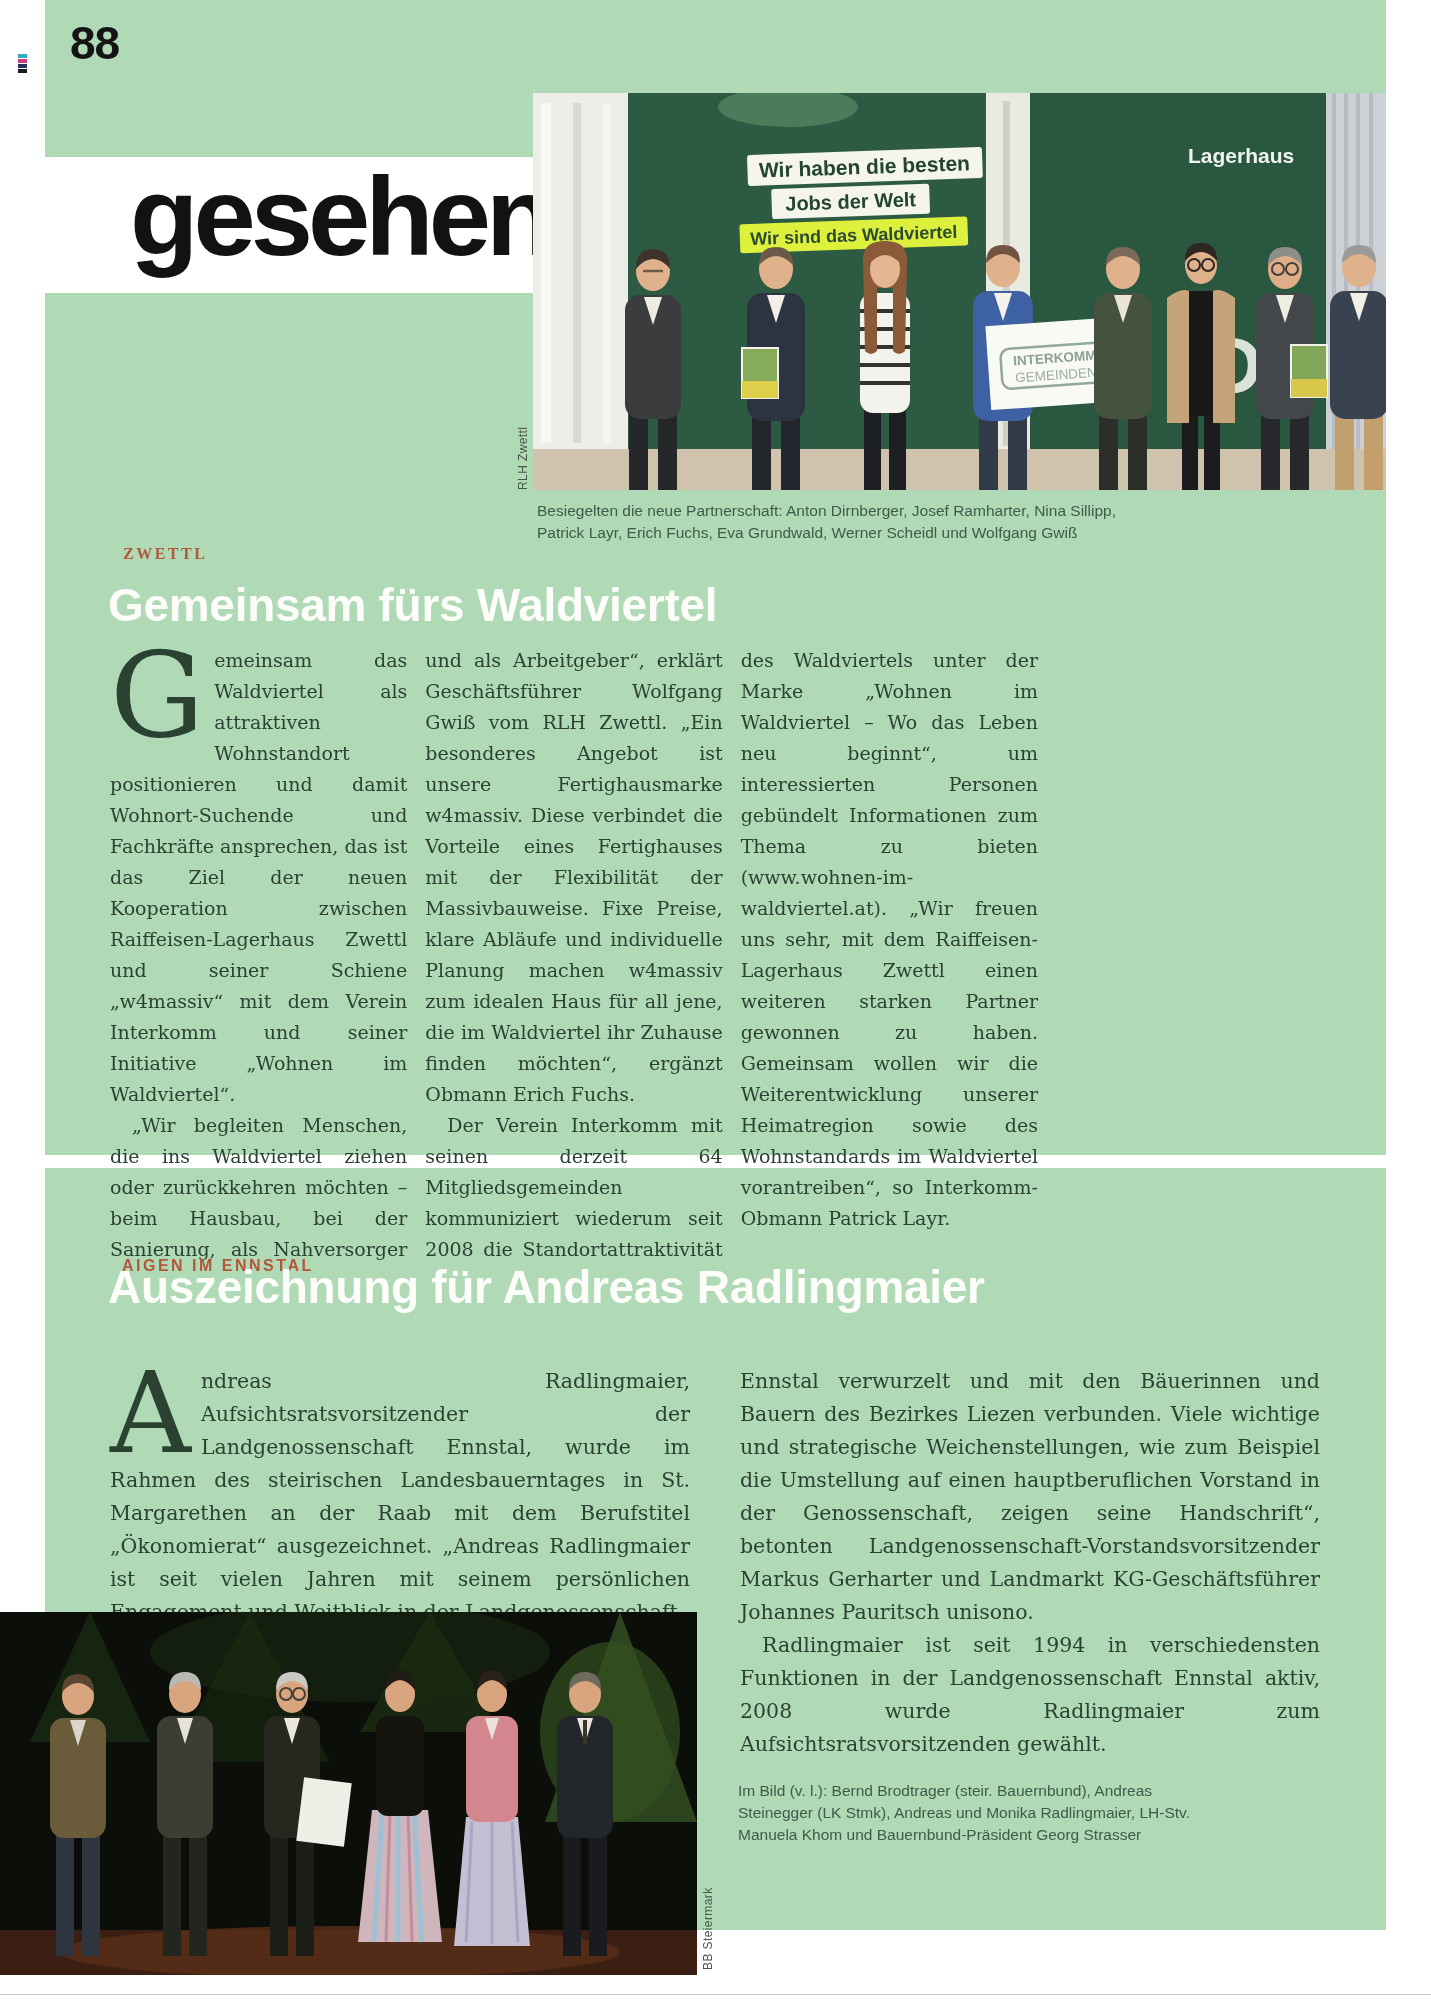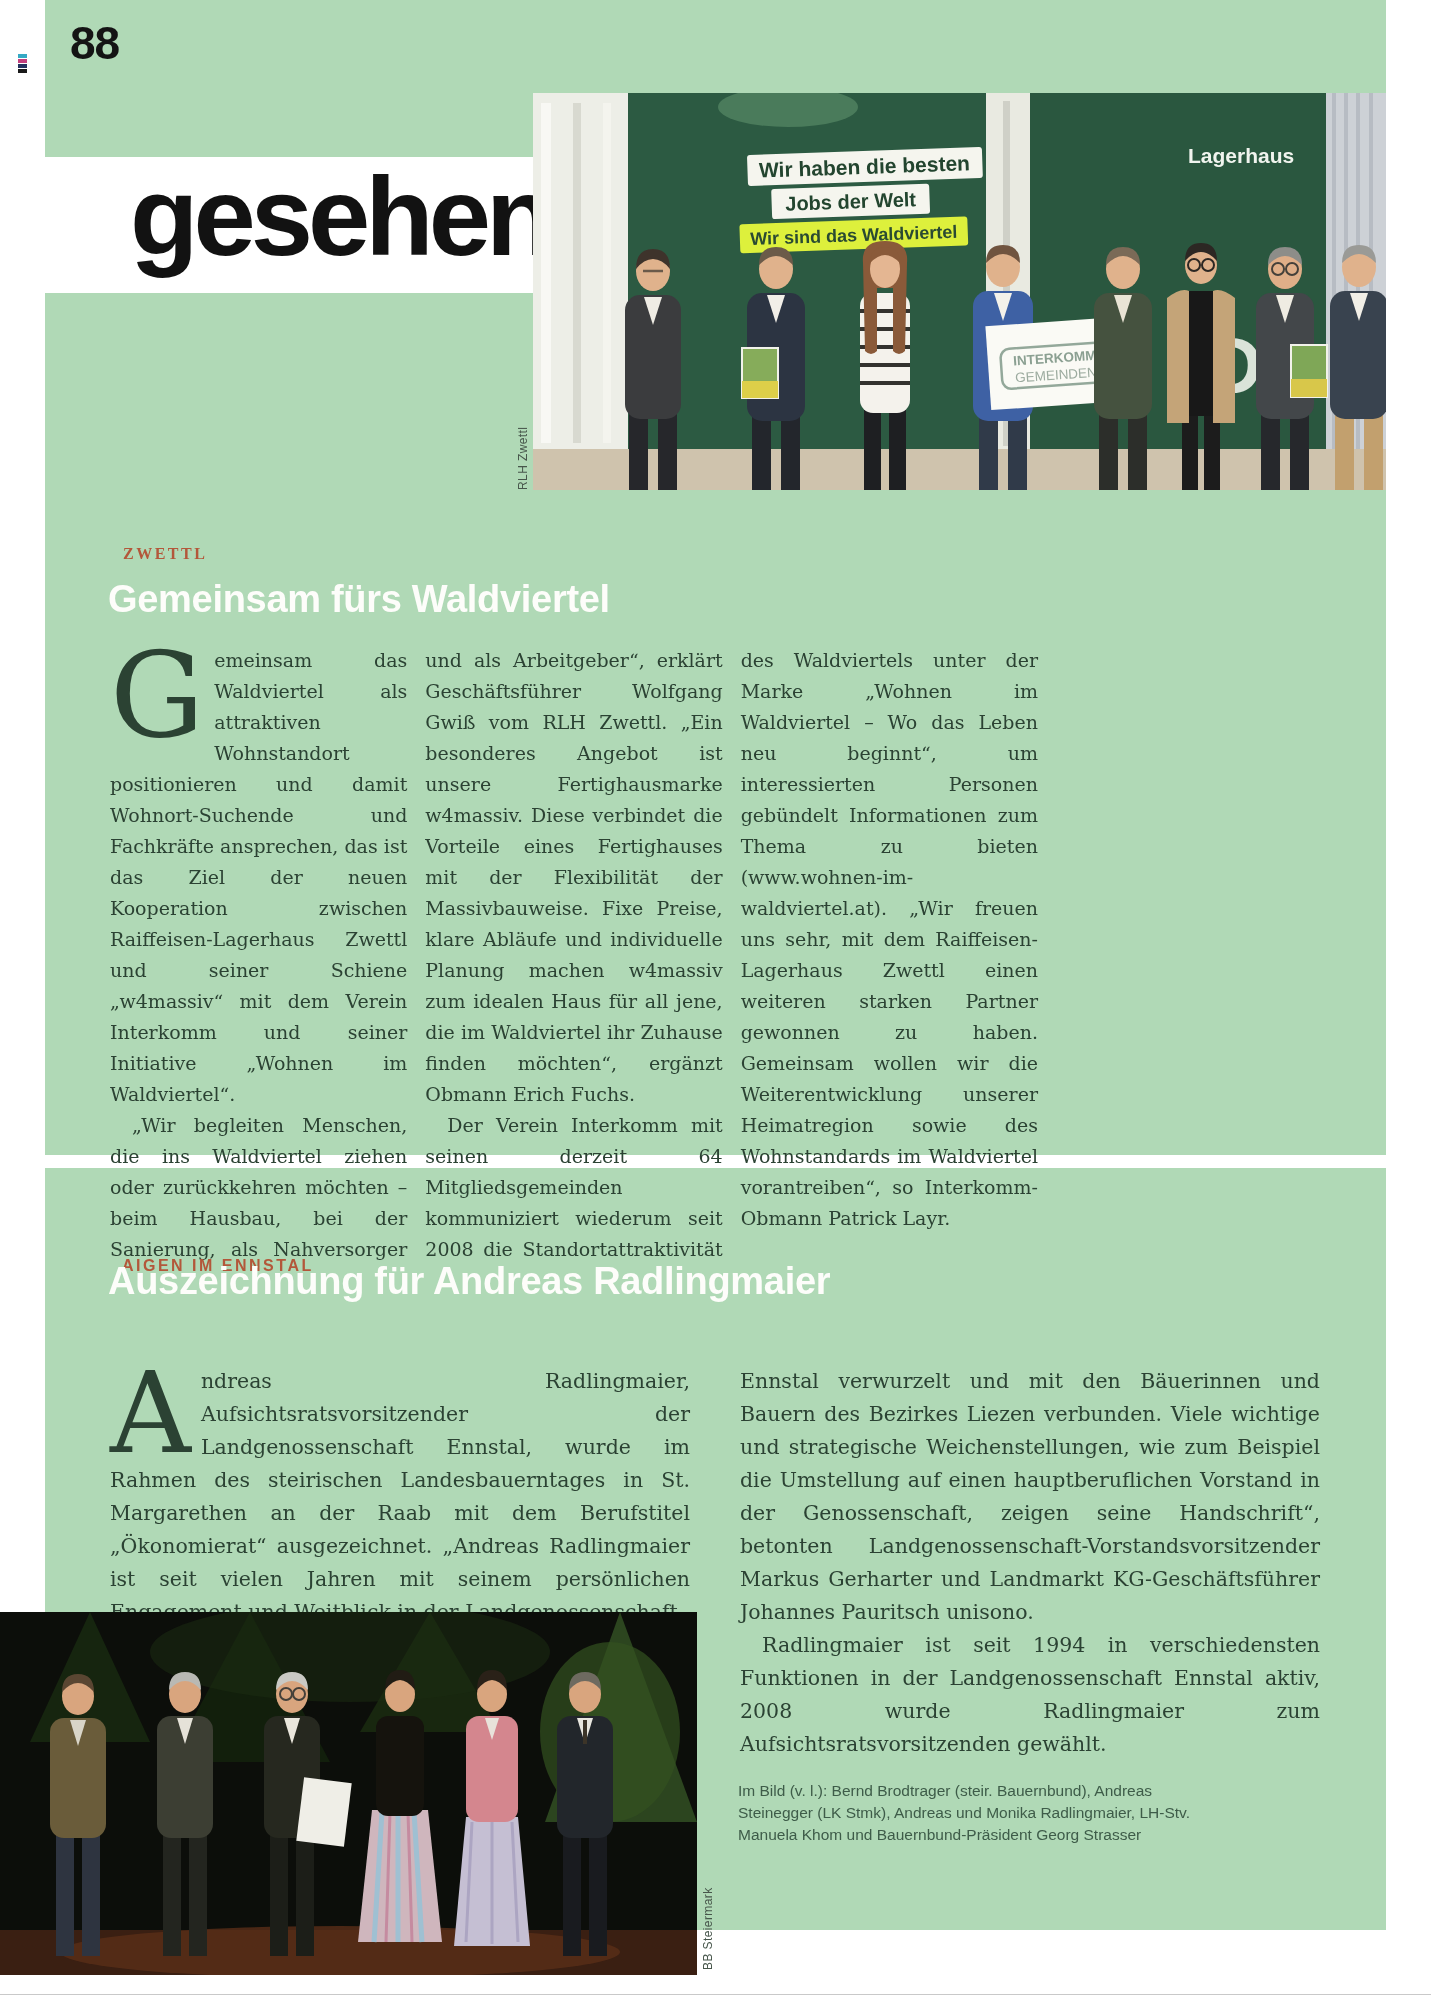--- a/index.html
+++ b/index.html
@@ -10,21 +10,21 @@
   #panel-1{top:293px;height:862px;}
   #panel-2{top:1168px;height:762px;}
   .page-number{position:absolute;left:70px;top:16px;font-size:46px;font-weight:bold;
                color:#141414;letter-spacing:-1px;z-index:2;}
   .masthead{position:absolute;left:130px;top:158px;font-size:112px;font-weight:bold;
             letter-spacing:-5px;color:#121212;z-index:2;line-height:1.05;}
   .regmark{position:absolute;left:18px;top:54px;width:9px;z-index:2;}
   .regmark div{height:4px;margin-bottom:1px;}
   .eyebrow{position:absolute;font-size:16px;font-weight:bold;letter-spacing:2.5px;
            color:#b3573a;z-index:2;}
-  .art-title{position:absolute;font-size:38px;font-weight:bold;color:#fdfdfa;
+  .art-title{position:absolute;font-size:46px;font-weight:bold;color:#fdfdfa;
              letter-spacing:-.3px;z-index:2;}
   .bodytext{position:absolute;font-family:"DejaVu Serif",serif;color:#2b4233;
             text-align:justify;z-index:2;}
   #cols-1{left:110px;top:645px;width:928px;font-size:19px;line-height:31px;
           column-count:3;column-gap:18px;}
   #cols-1 p{margin:0;}
   .indent{text-indent:22px;}
   .dropcap{float:left;font-family:"DejaVu Serif",serif;font-weight:normal;
            font-size:118px;line-height:.76;margin:6px 10px 0 0;color:#2b4233;}
   #a2-col1{left:110px;top:1365px;width:580px;font-size:20.5px;line-height:33px;}
@@ -187,20 +187,21 @@
         <rect x="-24" y="320" width="19" height="77" fill="#c2a06e"></rect>
           <rect x="5" y="320" width="19" height="77" fill="#c2a06e"></rect>
         <rect x="-29" y="198" width="58" height="128" rx="15" fill="#39434f"></rect>
         <polygon points="-9,200 9,200 0,228" fill="#f2efe7"></polygon>
         <ellipse cx="0" cy="174" rx="17" ry="20" fill="#e0b28c"></ellipse>
         <path d="M-17,170 Q-17,152 0,152 Q17,152 17,170 Q8,161 0,161 Q-8,161 -17,170 Z" fill="#9a9a96"></path>
       </g>
     </svg>
   </figure>
   <div class="vcredit" id="credit-1">RLH Zwettl</div>
+  <div class="caption" id="caption-1">Besiegelten die neue Partnerschaft: Anton Dirnberger, Josef Ramharter, Nina Sillipp, Patrick Layr, Erich Fuchs, Eva Grundwald, Werner Scheidl und Wolfgang Gwiß</div>
 
   <div class="eyebrow" style="left:123px;top:545px;font-family:Liberation Serif, serif;">ZWETTL</div>
   <div class="art-title" style="left:108px;top:578px;">Gemeinsam fürs Waldviertel</div>
   <div class="bodytext" id="cols-1">
     <p><span class="dropcap">G</span><span>emeinsam das Waldviertel als attraktiven Wohnstandort positionieren und damit Wohnort-Suchende und Fachkräfte ansprechen, das ist das Ziel der neuen Kooperation zwischen Raiffeisen-Lagerhaus Zwettl und seiner Schiene „w4massiv“ mit dem Verein Interkomm und seiner Initiative „Wohnen im Waldviertel“.</span></p>
     <p class="indent">„Wir begleiten Menschen, die ins Waldviertel ziehen oder zurückkehren möchten – beim Hausbau, bei der Sanierung, als Nahversorger und als Arbeitgeber“, erklärt Geschäftsführer Wolfgang Gwiß vom RLH Zwettl. „Ein besonderes Angebot ist unsere Fertighausmarke w4massiv. Diese verbindet die Vorteile eines Fertighauses mit der Flexibilität der Massivbauweise. Fixe Preise, klare Abläufe und individuelle Planung machen w4massiv zum idealen Haus für all jene, die im Waldviertel ihr Zuhause finden möchten“, ergänzt Obmann Erich Fuchs.</p>
     <p class="indent">Der Verein Interkomm mit seinen derzeit 64 Mitgliedsgemeinden kommuniziert wiederum seit 2008 die Standortattraktivität des Waldviertels unter der Marke „Wohnen im Waldviertel – Wo das Leben neu beginnt“, um interessierten Personen gebündelt Informationen zum Thema zu bieten (www.wohnen-im-waldviertel.at). „Wir freuen uns sehr, mit dem Raiffeisen-Lagerhaus Zwettl einen weiteren starken Partner gewonnen zu haben. Gemeinsam wollen wir die Weiterentwicklung unserer Heimatregion sowie des Wohnstandards im Waldviertel vorantreiben“, so Interkomm-Obmann Patrick Layr.</p>
   </div>
 
   <div class="eyebrow" style="left:110px;top:1257px;margin-left:12px;">AIGEN IM ENNSTAL</div>

